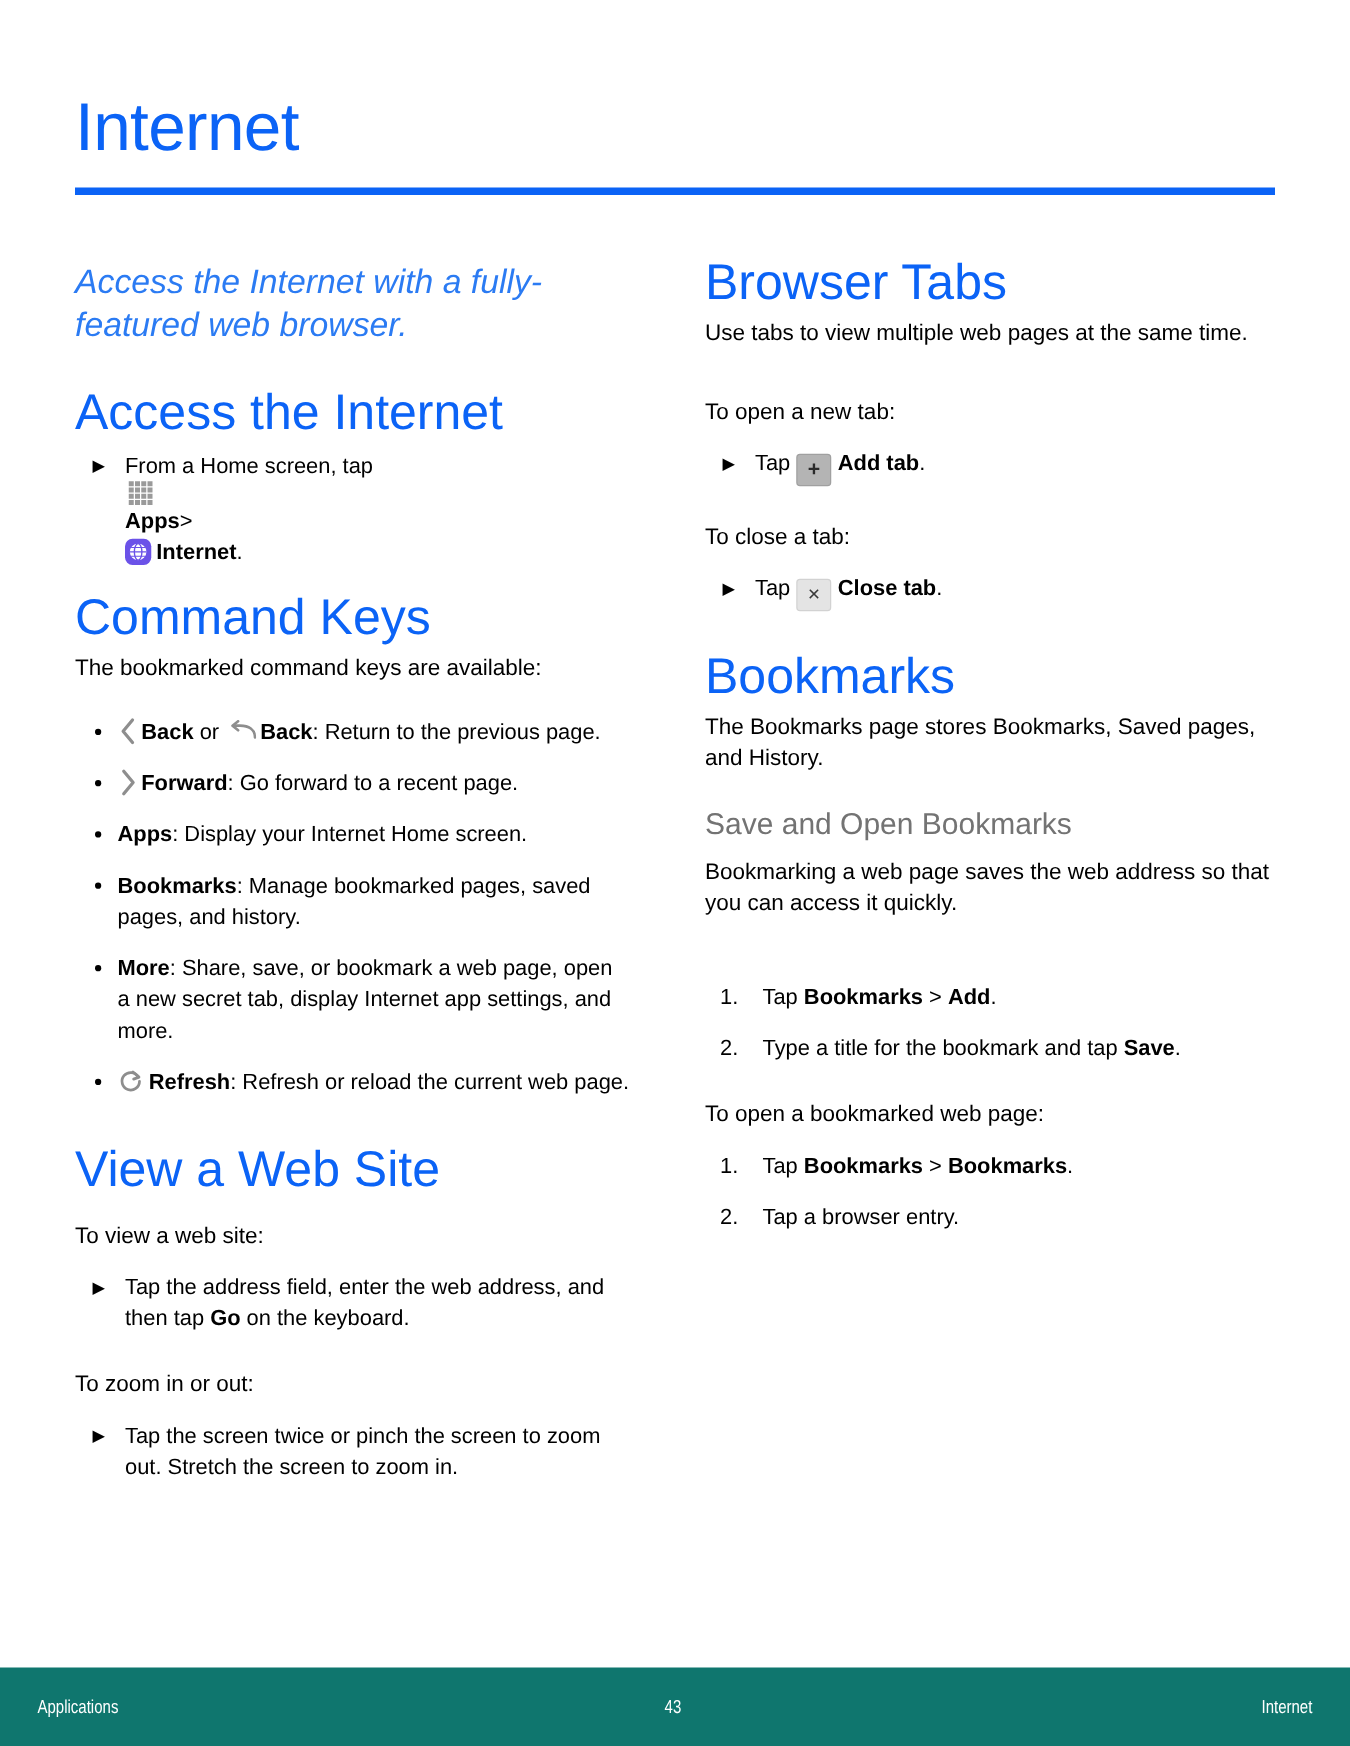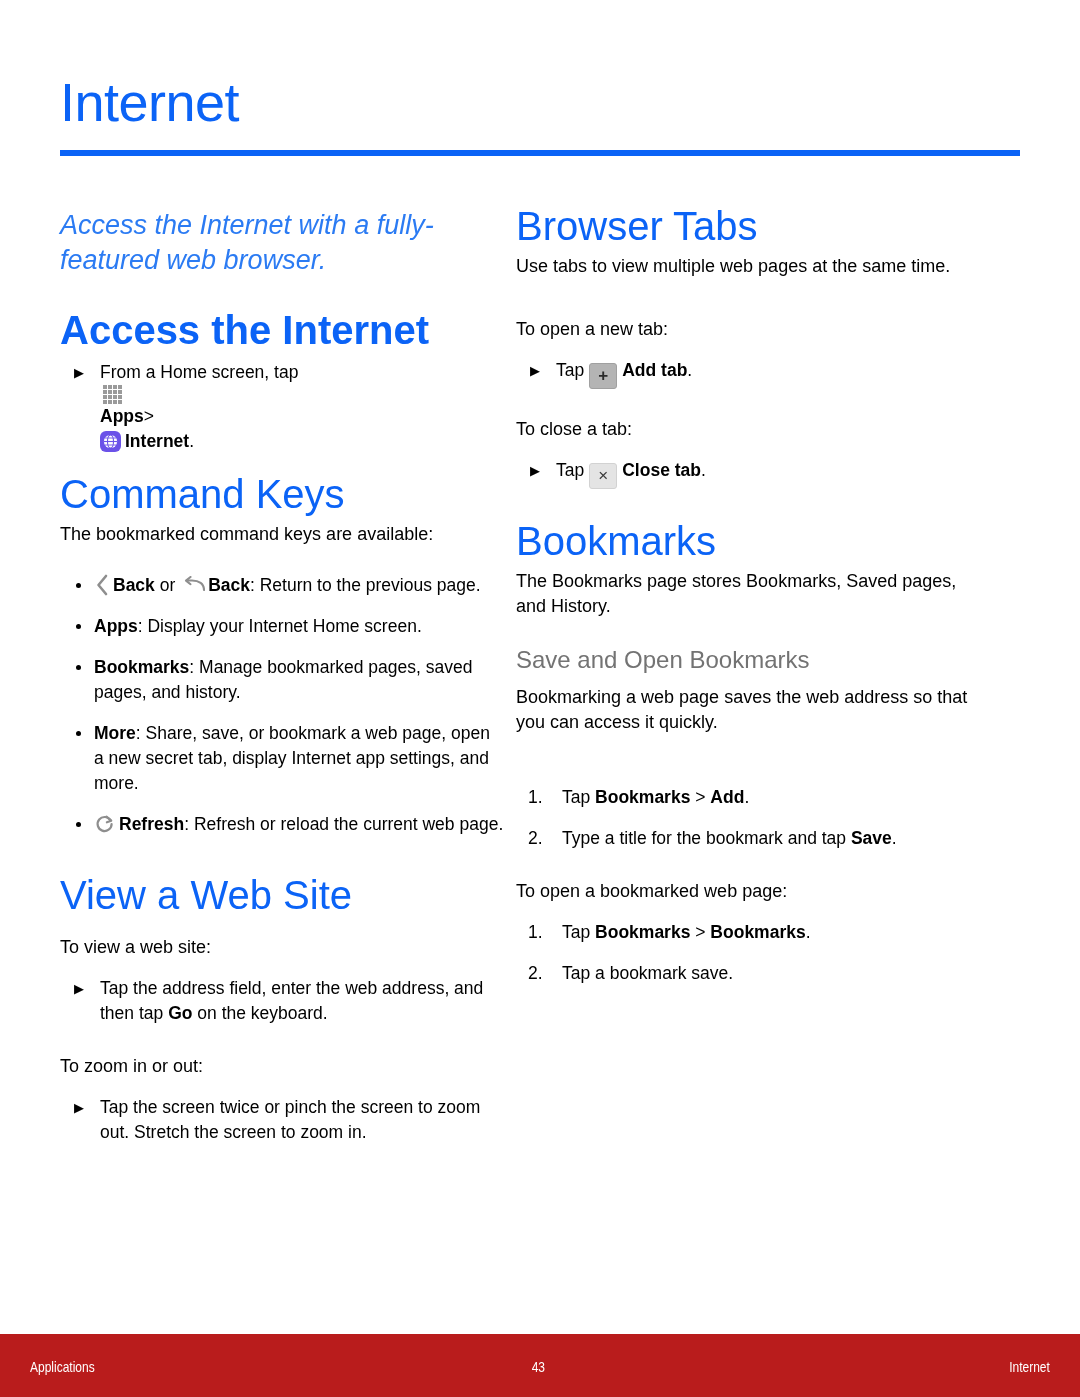--- a/index.html
+++ b/index.html
@@ -37,41 +37,42 @@
     background: #0b63f6;
   }
 
   
   .columns {
     position: absolute;
     left: 60px;
     top: 208px;
     width: 960px;
     display: flex;
+    gap: 48px;
   }
   .col {
     width: 456px;
   }
 
   
   .lead {
     font-size: 27px;
     line-height: 35px;
     font-style: italic;
     color: #2b7bf3;
     margin: 0 0 34px 0;
   }
   h2.sec {
     font-size: 40px;
     line-height: 36px;
     font-weight: 400;
     color: #0b63f6;
     margin: 0 0 10px 0;
   }
-  h2.sec.tight { margin-bottom: 8px; font-weight: bold; }
+  h2.sec.tight { margin-bottom: 8px; }
   h3.sub {
     font-size: 24px;
     line-height: 30px;
     font-weight: 400;
     color: #737373;
     margin: 26px 0 10px 0;
   }
   p.body {
     font-size: 18px;
     line-height: 25px;
@@ -200,21 +201,21 @@
     border: 1px solid #d2d2d2;
   }
 
   
   .footer {
     position: absolute;
     left: 0;
     bottom: 0;
     width: 1080px;
     height: 63px;
-    background: #b91c1c;
+    background: #0f766e;
     color: #ffffff;
   }
   .footer .fl, .footer .fc, .footer .fr {
     position: absolute;
     top: 50%;
     transform: translateY(-50%);
     font-size: 15px;
     font-family: "Liberation Sans Narrow", "Liberation Sans", sans-serif;
     transform-origin: left center;
   }
@@ -268,20 +269,23 @@
     <p class="body gap">The bookmarked command keys are available:</p>
 
     <ul class="plain">
       <li class="bullet"><svg class="ico chev" viewBox="0 0 15 22">
             <path d="M11 2 L3.5 11 L11 20" fill="none" stroke="#8e8e8e" stroke-width="2.6" stroke-linecap="round" stroke-linejoin="round"></path>
           </svg><b>Back</b> <span>or</span> <svg class="ico backcurl" viewBox="0 0 22 18">
             <path d="M21 14 C21 7.5 16 4.5 9 4.5 L4 4.5" fill="none" stroke="#8e8e8e" stroke-width="2.1" stroke-linecap="round"></path>
             <path d="M7.5 1 L3 4.6 L7.5 8.2" fill="none" stroke="#8e8e8e" stroke-width="2.1" stroke-linecap="round" stroke-linejoin="round"></path>
           </svg><b>Back</b><span>: Return to the previous page.</span></li>
 
+      <li class="bullet"><svg class="ico chev" viewBox="0 0 15 22">
+            <path d="M4 2 L11.5 11 L4 20" fill="none" stroke="#8e8e8e" stroke-width="2.6" stroke-linecap="round" stroke-linejoin="round"></path>
+          </svg><b>Forward</b><span>: Go forward to a recent page.</span></li>
 
       <li class="bullet"><b>Apps</b><span>: Display your Internet Home screen.</span></li>
 
       <li class="bullet"><b>Bookmarks</b><span>: Manage bookmarked pages, saved pages, and history.</span></li>
 
       <li class="bullet"><b>More</b><span>: Share, save, or bookmark a web page, open a new secret tab, display Internet app settings, and more.</span></li>
 
       <li class="bullet"><svg class="ico refresh" viewBox="0 0 20 20">
             <path d="M15.6 6.4 A7 7 0 1 0 16.6 10" fill="none" stroke="#8e8e8e" stroke-width="2.2" stroke-linecap="round"></path>
             <path d="M11.4 2.6 L16.2 6.7 L11.9 8.3" fill="none" stroke="#8e8e8e" stroke-width="2.2" stroke-linecap="round" stroke-linejoin="round"></path>
@@ -326,21 +330,21 @@
     <div class="spacer-sm"></div>
     <ol class="plain">
       <li class="num"><span class="numlab">1.</span><span>Tap </span><b>Bookmarks</b><span> &gt; </span><b>Add</b><span>.</span></li>
       <li class="num"><span class="numlab">2.</span><span>Type a title for the bookmark and tap </span><b>Save</b><span>.</span></li>
     </ol>
 
     <div class="spacer-sm"></div>
     <p class="body">To open a bookmarked web page:</p>
     <ol class="plain">
       <li class="num"><span class="numlab">1.</span><span>Tap </span><b>Bookmarks</b><span> &gt; </span><b>Bookmarks</b><span>.</span></li>
-      <li class="num"><span class="numlab">2.</span><span>Tap a bookmark save.</span></li>
+      <li class="num"><span class="numlab">2.</span><span>Tap a browser entry.</span></li>
     </ol>
   </div>
 </div>
 
 <div class="footer">
   <span class="fl">Applications</span>
   <span class="fc">43</span>
   <span class="fr">Internet</span>
 </div>
 

